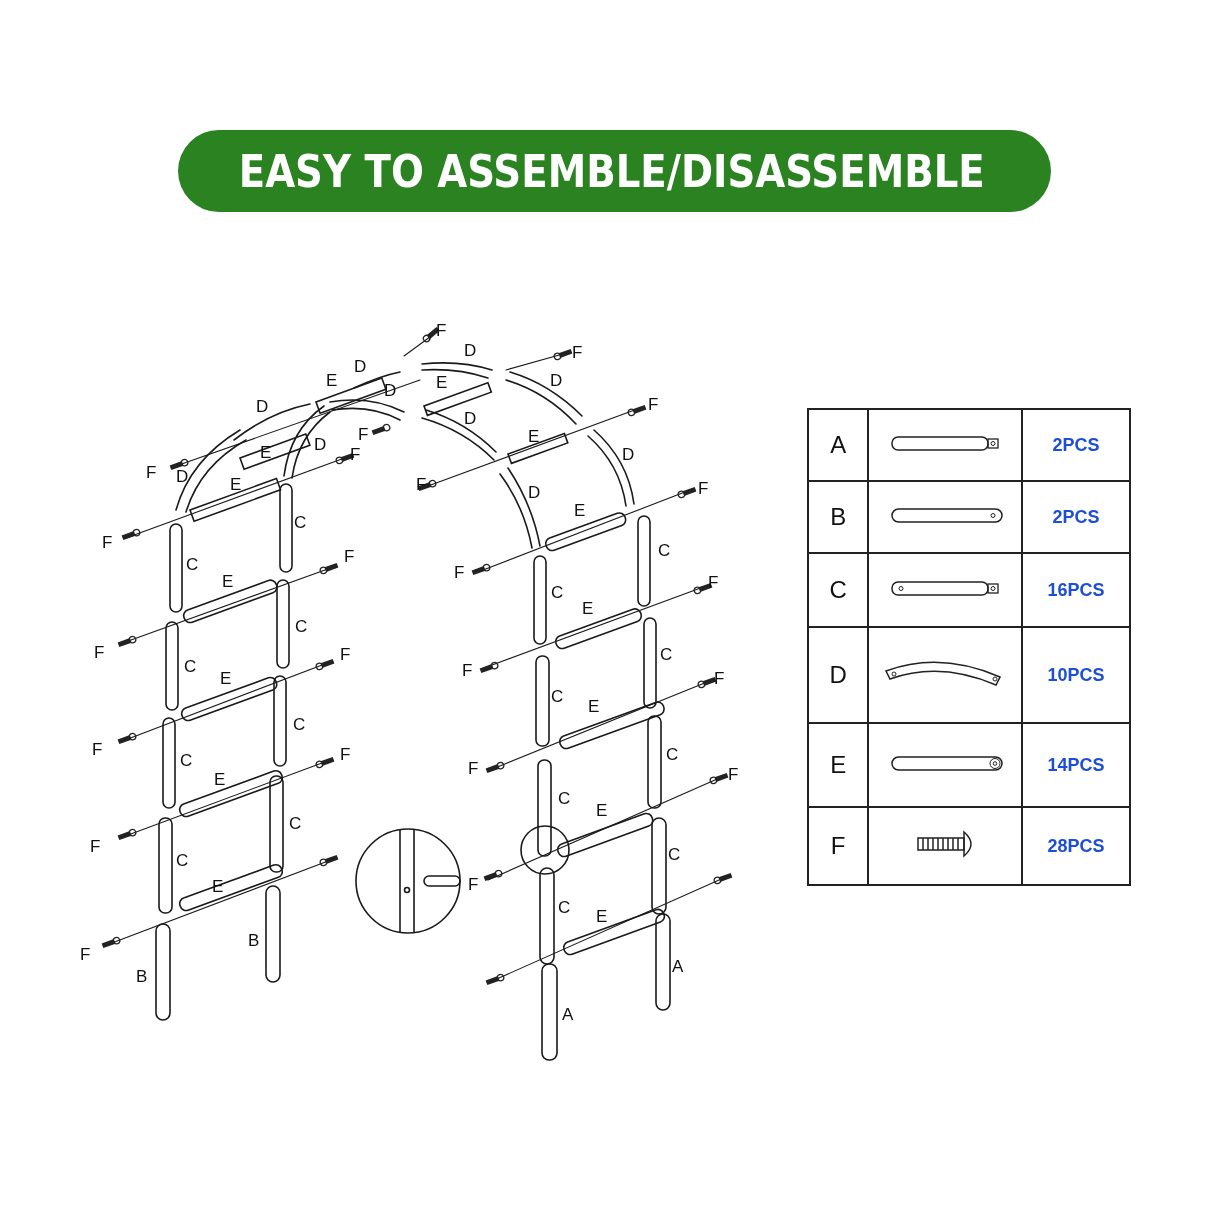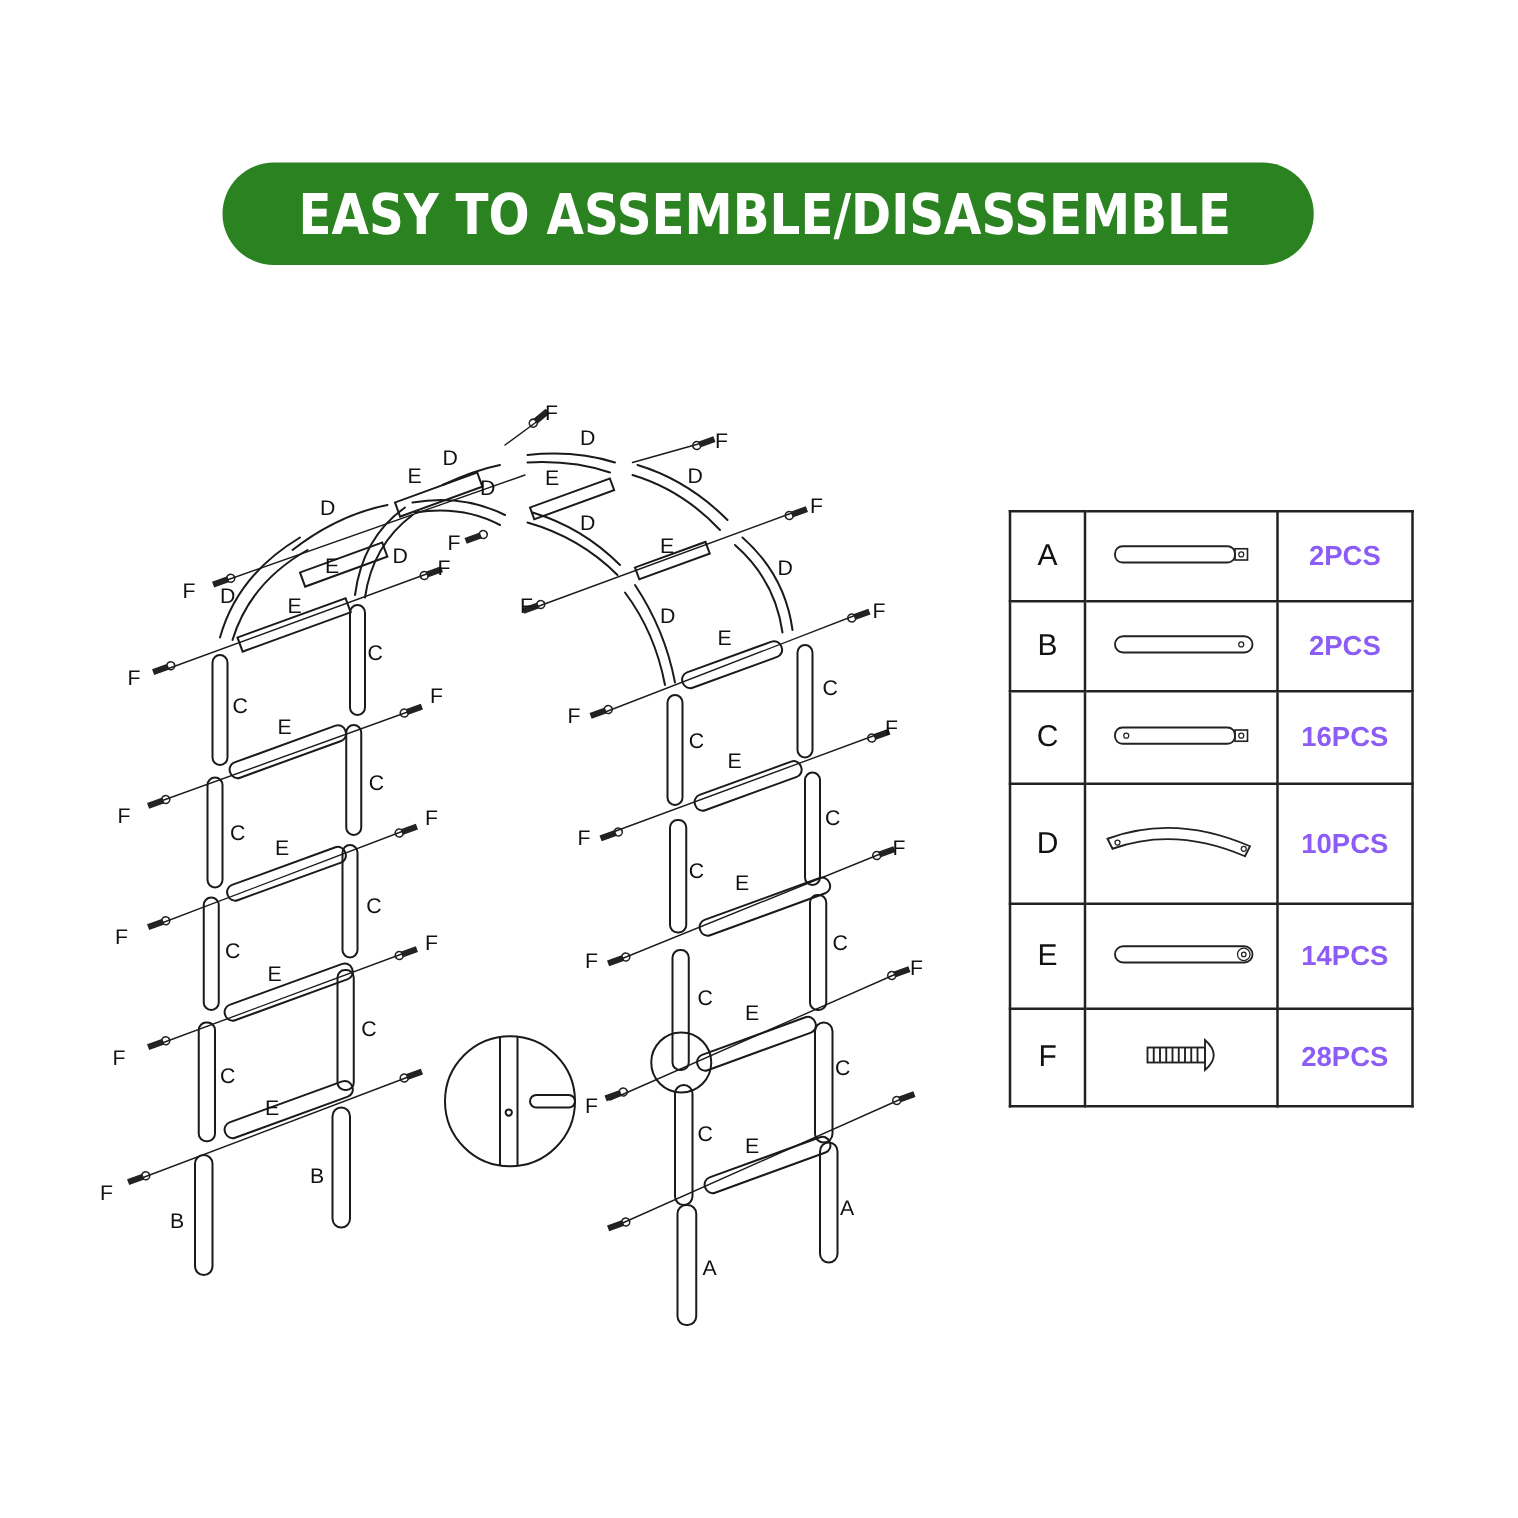--- a/index.html
+++ b/index.html
@@ -14,21 +14,21 @@
     letter-spacing: 0px; transform: scaleX(0.86); white-space: nowrap;
   }
   .diagram-svg { position: absolute; left: 0; top: 0; }
   .parts-table {
     position: absolute; left: 807px; top: 408px; width: 324px;
     border-collapse: collapse; background: #fff;
   }
   .parts-table td { border: 2px solid #222; padding: 0; text-align: center; vertical-align: middle; }
   .parts-table td.letter { width: 59px; font-size: 24px; color: #111; }
   .parts-table td.shape { width: 152px; }
-  .parts-table td.qty { width: 107px; font-size: 22px; font-weight: bold; color: #8b5cf6; }
+  .parts-table td.qty { width: 107px; font-size: 18px; font-weight: bold; color: #1d4ed8; }
   .lbl { font-family: "Liberation Sans", sans-serif; font-size: 17px; fill: #111; }
 </style>
 </head>
 <body>
 
 <div class="banner">
   <span class="banner-text">EASY TO ASSEMBLE/DISASSEMBLE</span>
 </div>
 
 <svg class="diagram-svg" width="1214" height="1214" xmlns="http://www.w3.org/2000/svg">

